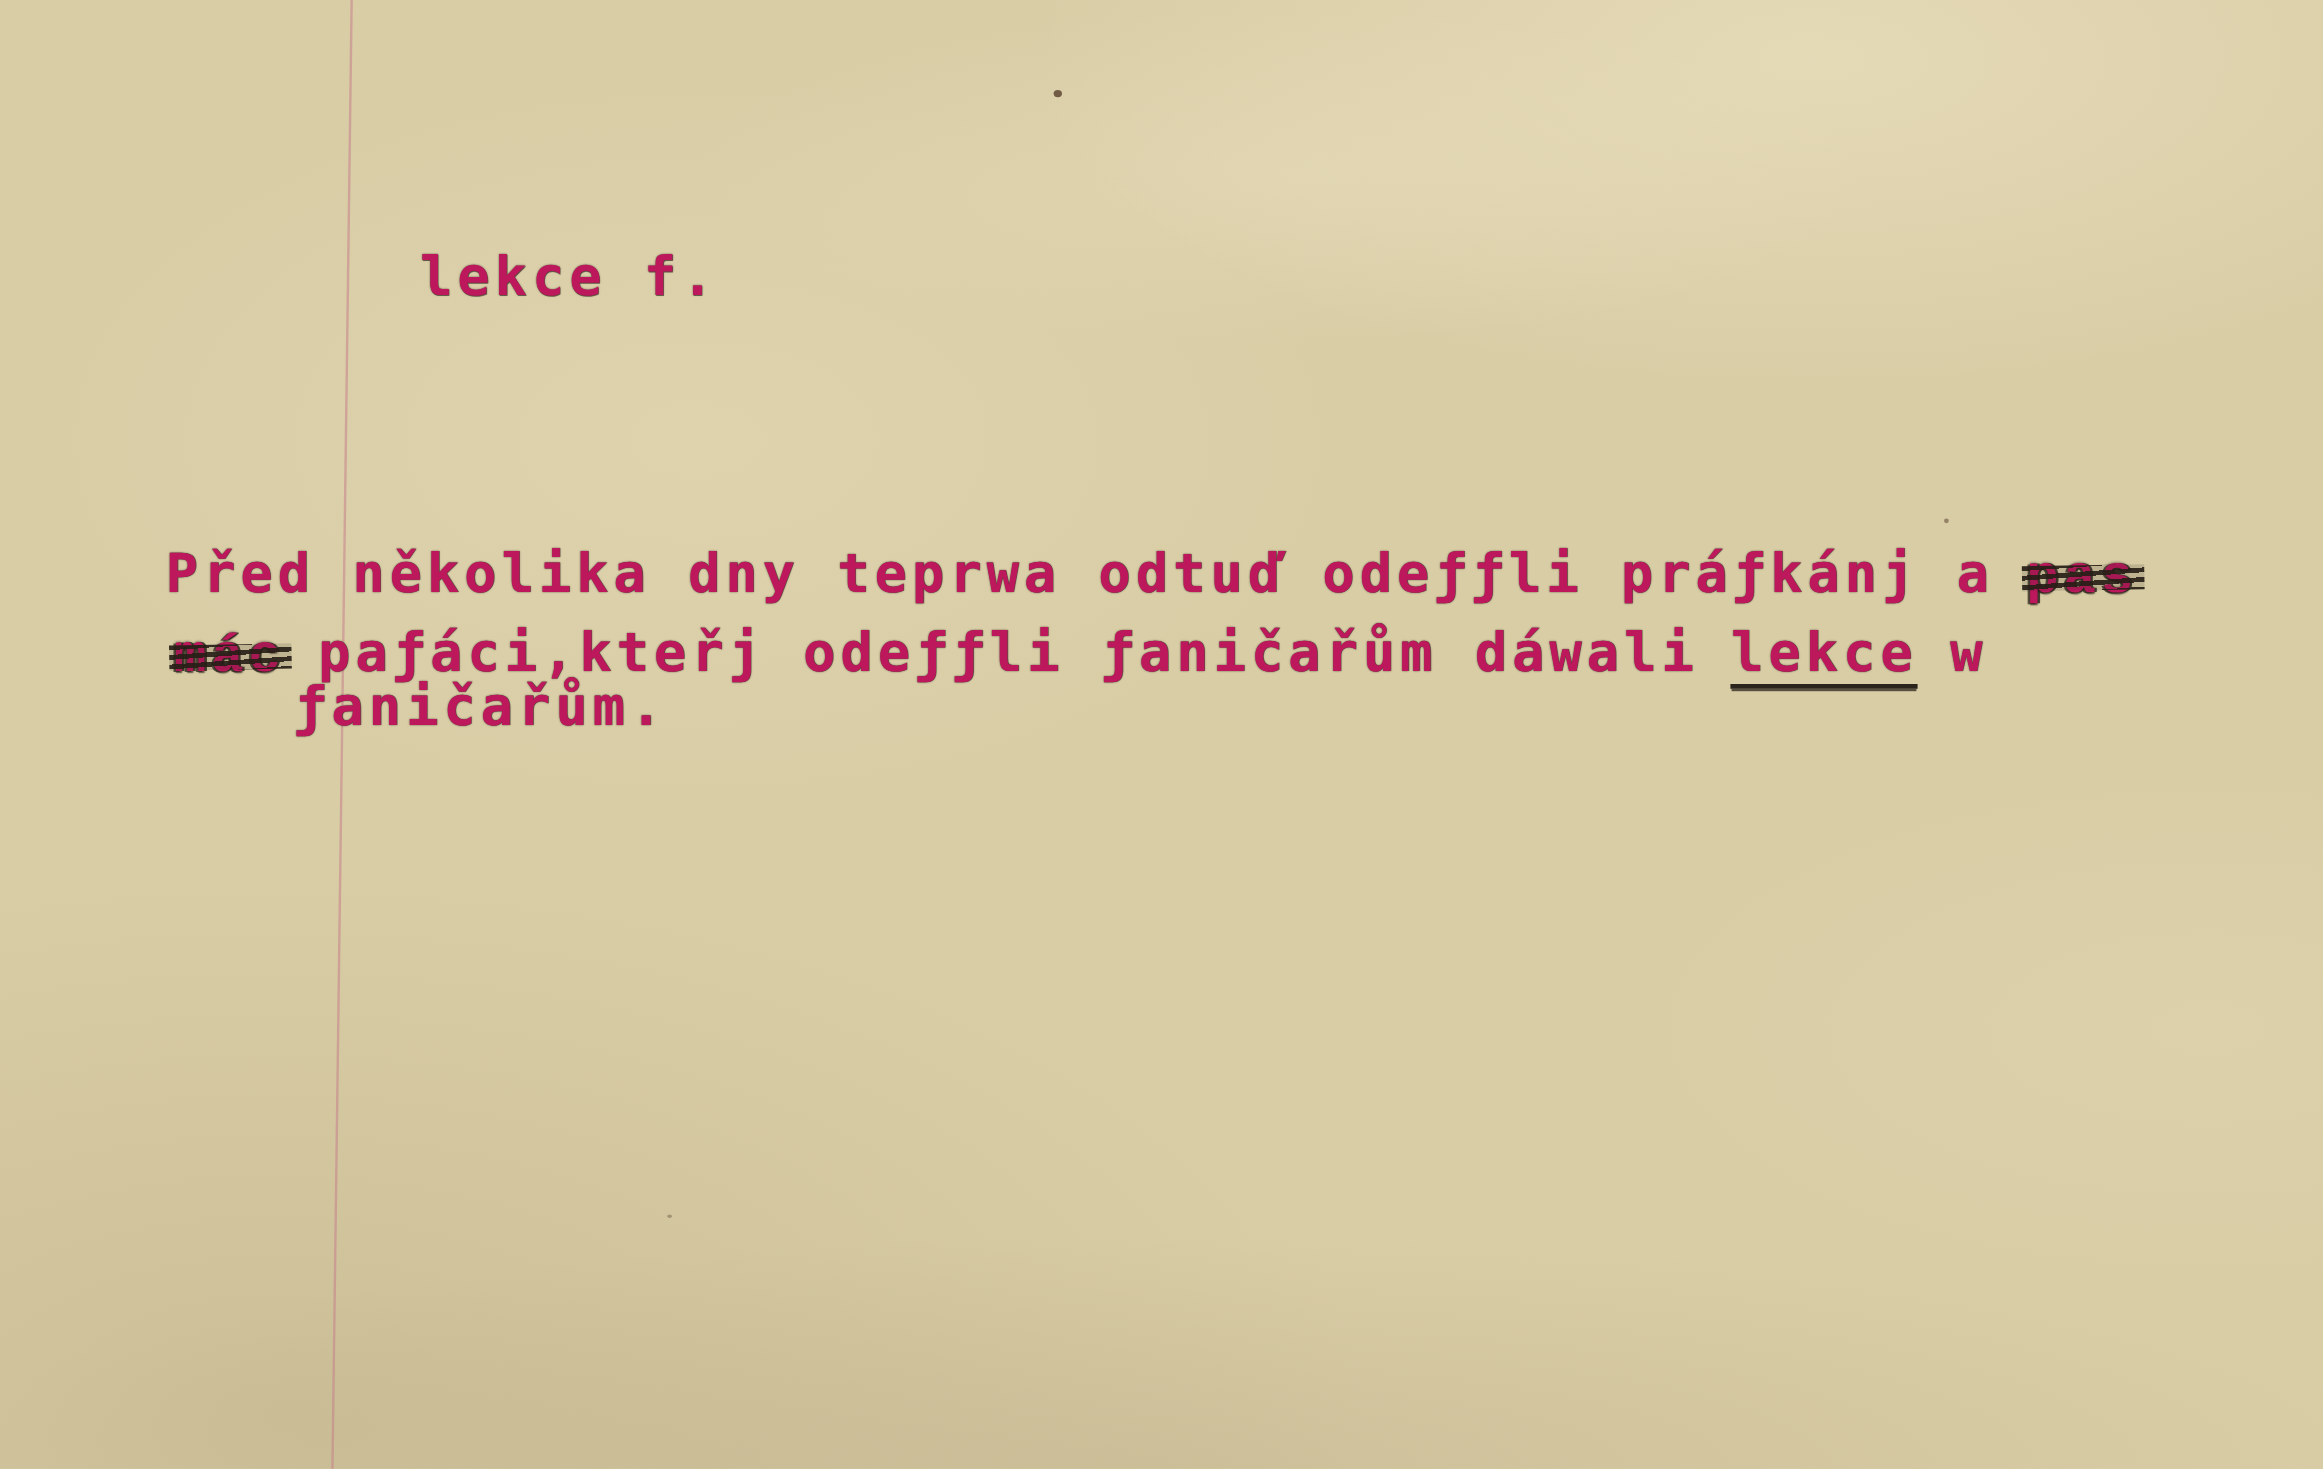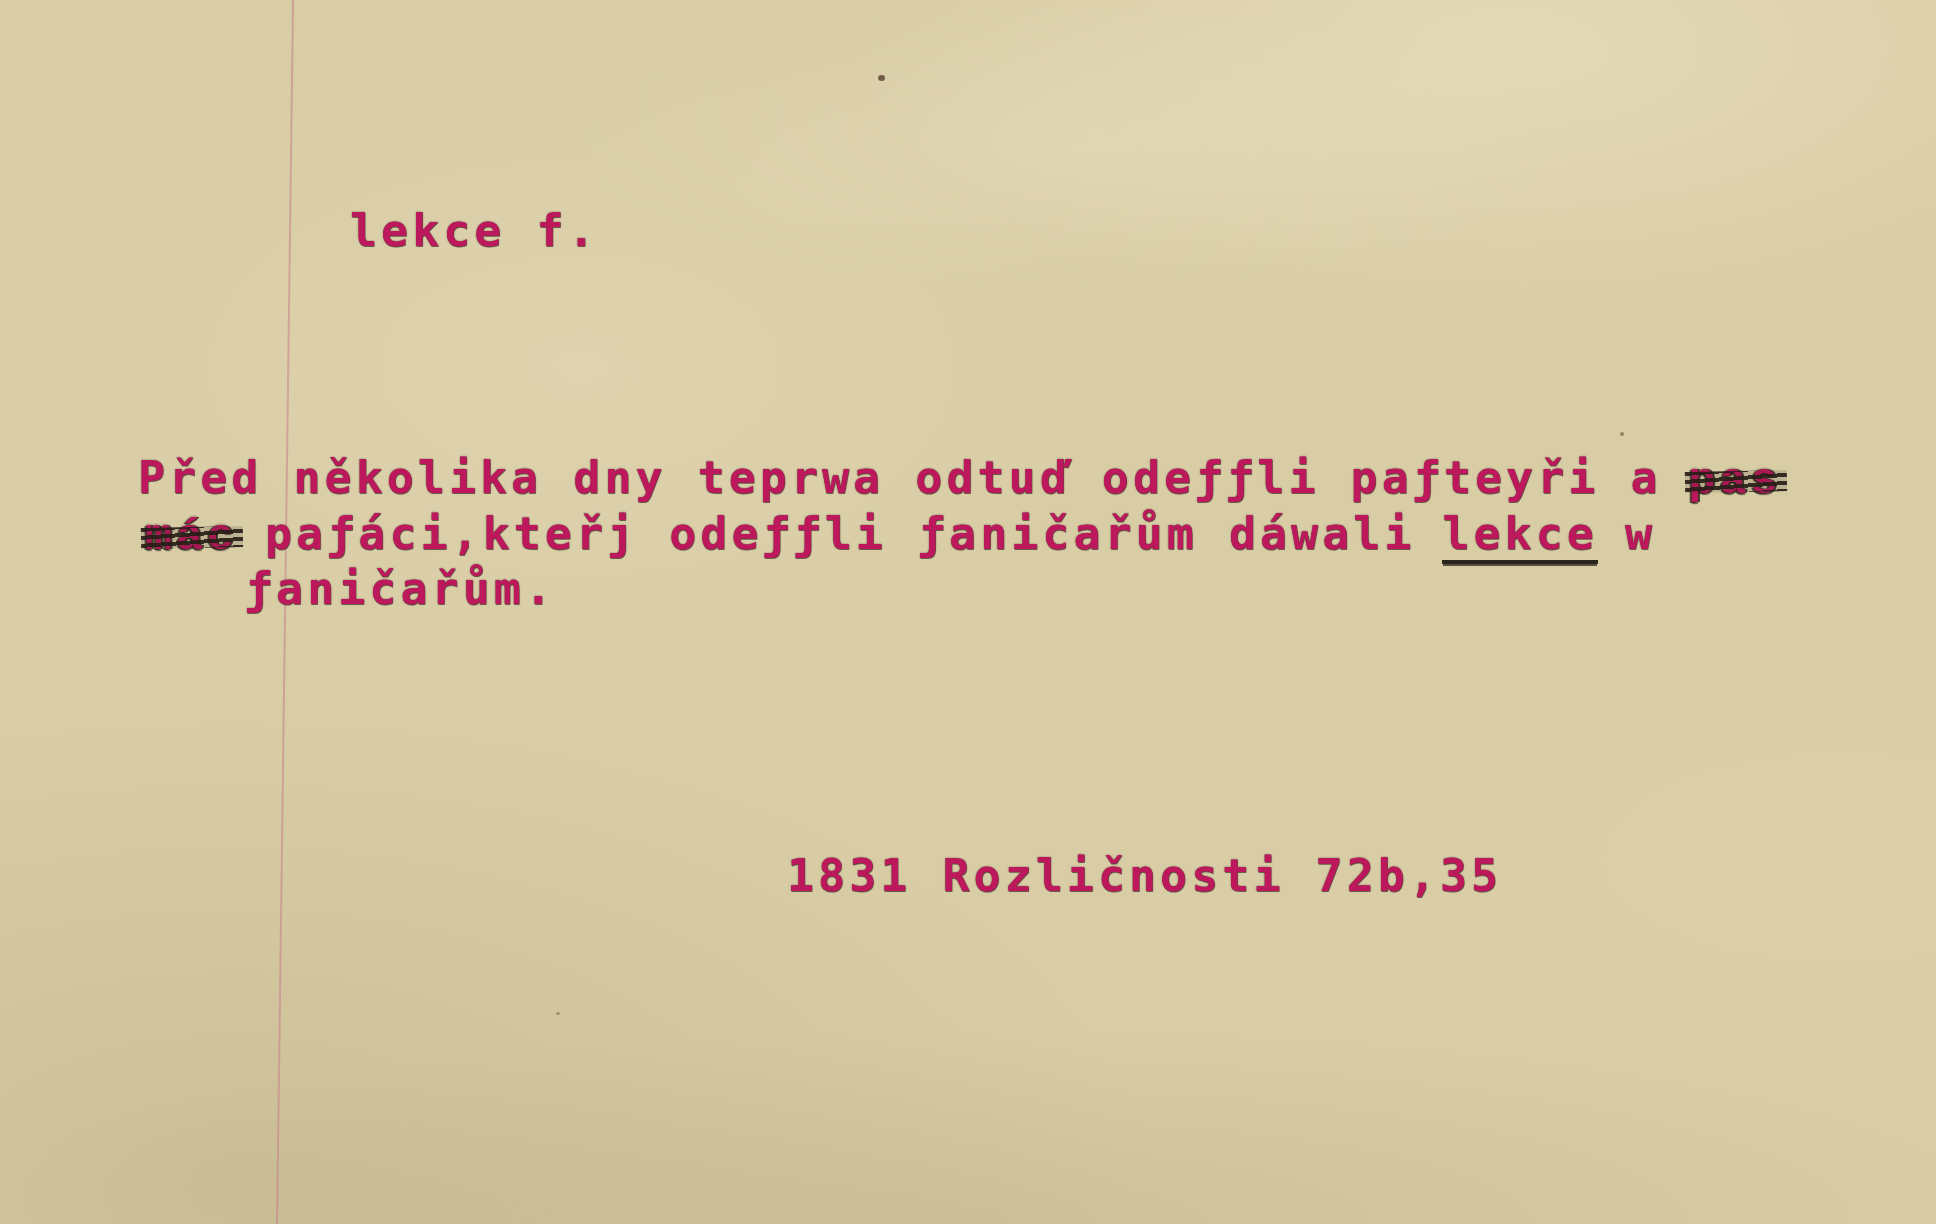--- a/index.html
+++ b/index.html
@@ -72,20 +72,21 @@
       rgba(38,30,22,0.15) 4px, rgba(38,30,22,0.15) 8px);
     transform: rotate(-1deg);
   }
 
   
   .underlined {
     display: inline-block;
     border-bottom: 4px solid #2b241d;
     box-shadow: 0 3px 0 -1px rgba(43,36,29,0.75);
     padding-bottom: 4px;
+    margin-top: 10px;
   }
 
   .speck {
     position: absolute;
     border-radius: 50%;
     background: #5f4633;
   }
   .speck.s1 { left: 878px; top: 75px;  width: 7px; height: 6px; opacity: 0.85; }
   .speck.s2 { left: 1620px; top: 432px; width: 4px; height: 4px; opacity: 0.55; }
   .speck.s3 { left: 556px; top: 1012px; width: 4px; height: 3px; opacity: 0.4; }
@@ -98,25 +99,24 @@
   <div class="margin-line"></div>
 
   <div class="speck s1"></div>
   <div class="speck s2"></div>
   <div class="speck s3"></div>
 
   <div class="ink abs" style="left:350px; top:208px;">lekce f.</div>
 
   <div>
     <div class="ink abs" style="left:138px; top:455px;">
-      <span>Před několika dny teprwa odtuď odeƒƒli paƒteyři a</span><span class="struck gap">pas</span>
+      <span>Před několika dny teprwa odtuď odeƒƒli práƒkánj a</span><span class="struck gap">pas</span>
     </div>
 
     <div class="ink abs" style="left:145px; top:511px;">
       <span class="struck">mác</span><span class="gap">paƒáci,kteřj odeƒƒli ƒaničařům dáwali</span><span class="underlined gap">lekce</span><span class="gap">w</span>
     </div>
 
     <div class="ink abs" style="left:245px; top:566px;">ƒaničařům.</div>
   </div>
 
-  <div class="ink abs" style="left:787px; top:853px;">1831 Rozličnosti 72b,35</div>
 
 </div>
 
 </body></html>

